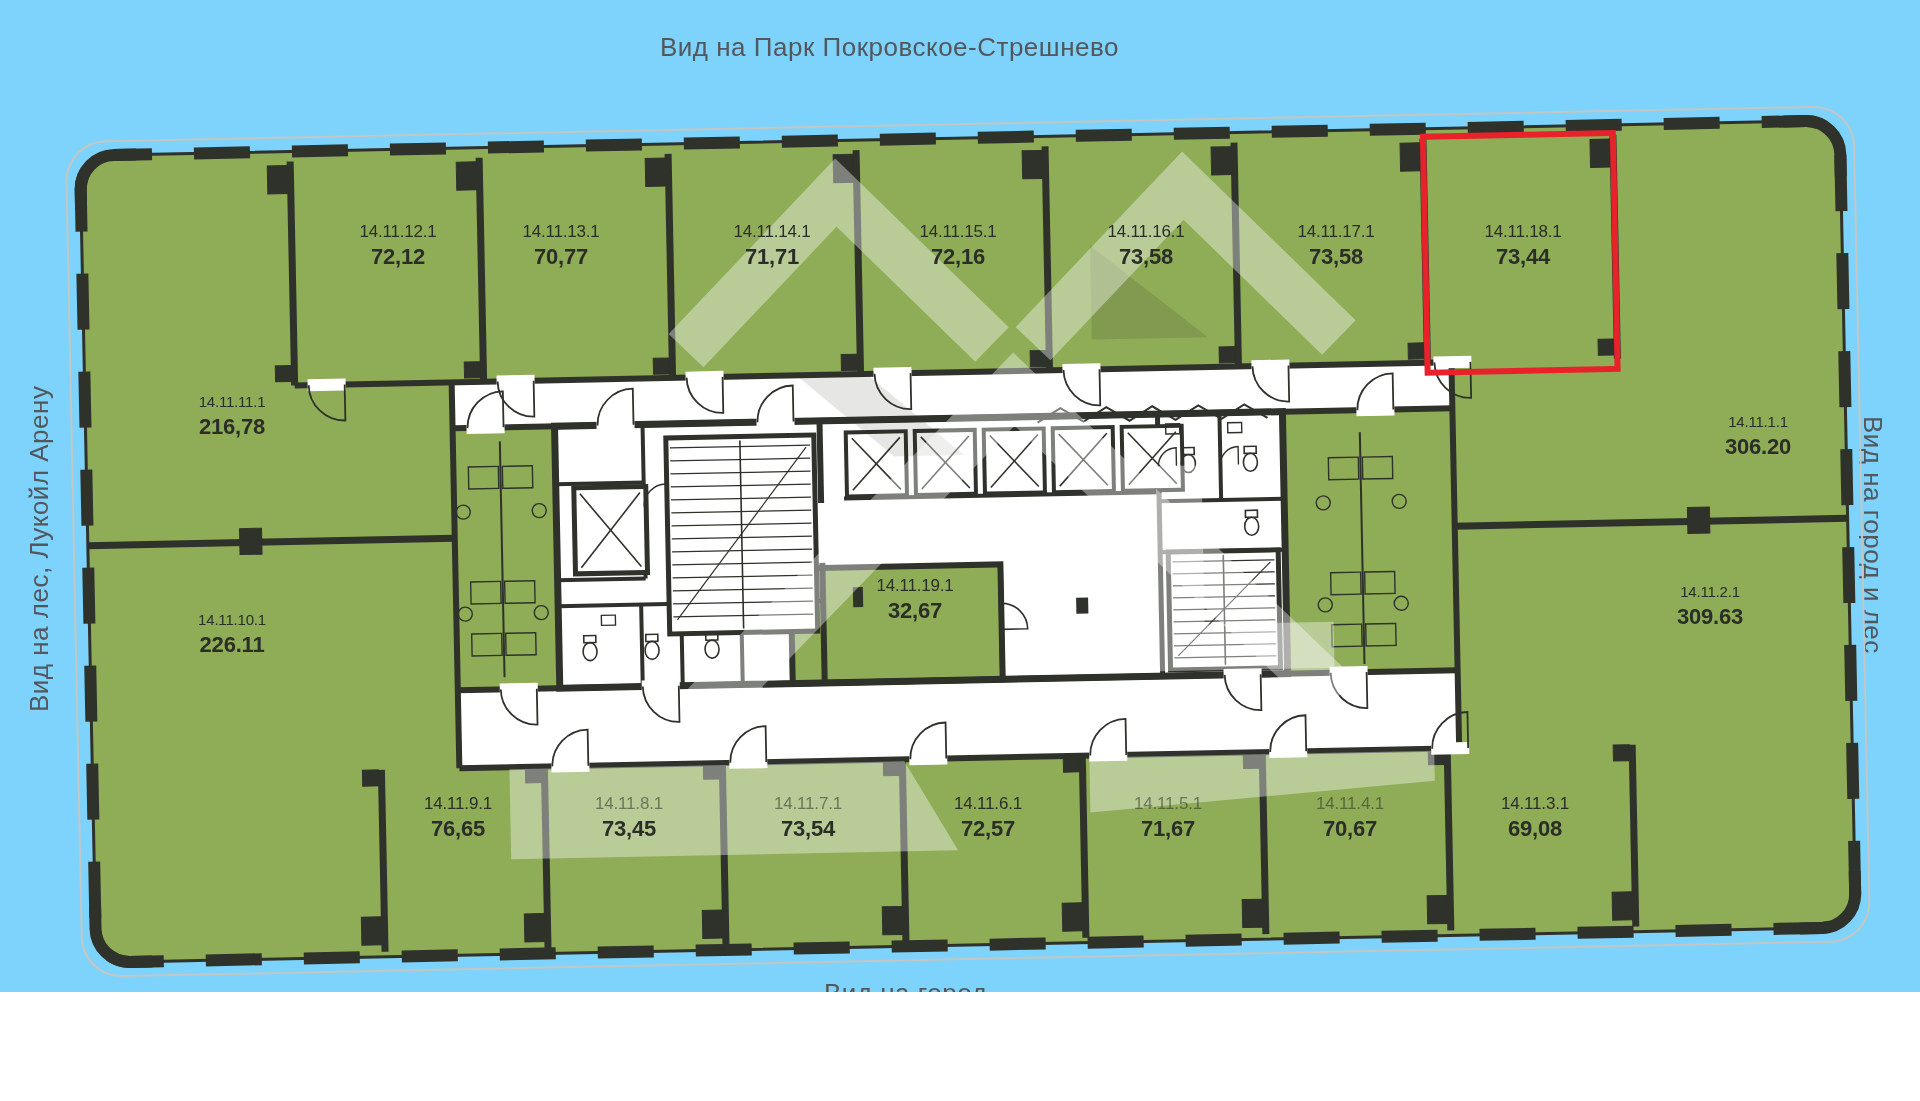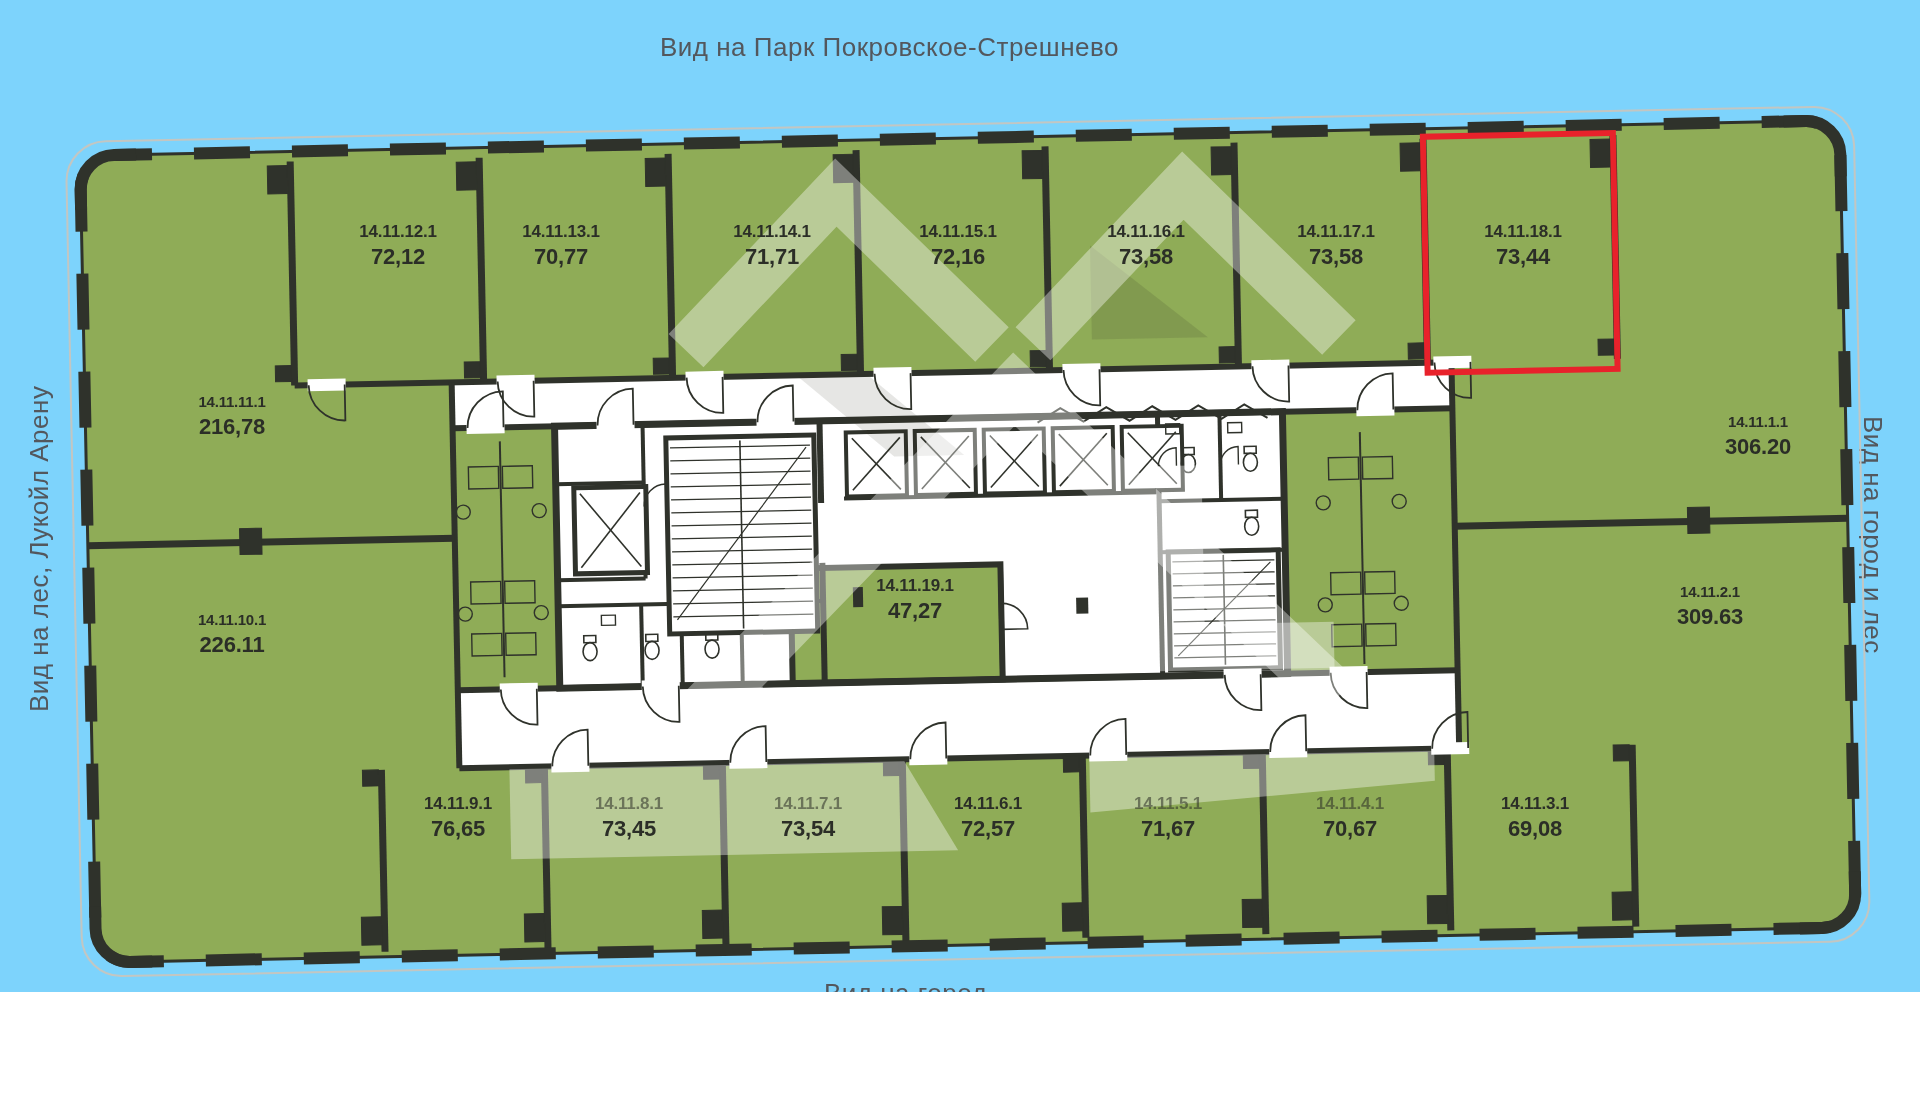--- a/index.html
+++ b/index.html
@@ -5,21 +5,21 @@
   html,body{margin:0;padding:0;background:#ffffff;}
   #stage{position:relative;width:1920px;height:992px;overflow:hidden;background:#7dd3fc;
          font-family:"Liberation Sans","DejaVu Sans",sans-serif;}
   .outside-label{position:absolute;color:#53575d;font-size:26px;font-weight:500;
                  letter-spacing:.5px;white-space:nowrap;}
   .outside-label.vert-left{transform:rotate(-90deg);transform-origin:left top;}
   .outside-label.vert-right{transform:rotate(90deg);transform-origin:left top;}
   #plan-svg{position:absolute;left:0;top:0;}
   .ulabel{position:absolute;transform:translateX(-50%);text-align:center;
           color:#2b2e27;white-space:nowrap;}
-  .ulabel .uid{font-size:17px;font-weight:bold;line-height:25px;letter-spacing:-.2px;}
+  .ulabel .uid{font-size:17px;font-weight:normal;line-height:25px;letter-spacing:-.2px;}
   .ulabel .uarea{font-size:22px;font-weight:bold;line-height:26px;letter-spacing:-.2px;}
   .ulabel.veiled{color:rgba(43,46,39,0.55);}
   .ulabel.big .uid{font-size:15px;}
 </style>
 </head>
 <body>
 
 <div id="stage">
 
   <div class="outside-label" style="left:660px;top:32px;">Вид на Парк Покровское-Стрешнево</div>
@@ -357,16 +357,16 @@
     <div class="ulabel veiled" style="left:1350px;top:791px;">
       <div class="uid">14.11.4.1</div>
       <div class="uarea" style="color:#2b2e27">70,67</div>
     </div>
     <div class="ulabel" style="left:1535px;top:791px;">
       <div class="uid">14.11.3.1</div>
       <div class="uarea">69,08</div>
     </div>
     <div class="ulabel" style="left:915px;top:573px;">
       <div class="uid">14.11.19.1</div>
-      <div class="uarea">47,27</div>
+      <div class="uarea">32,67</div>
     </div>
   </div>
 </div>
 
 </body></html>

